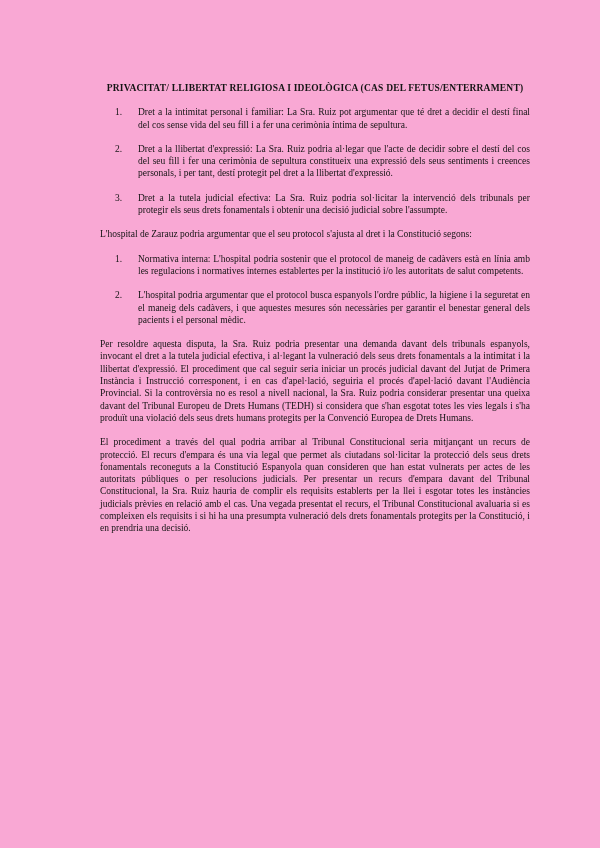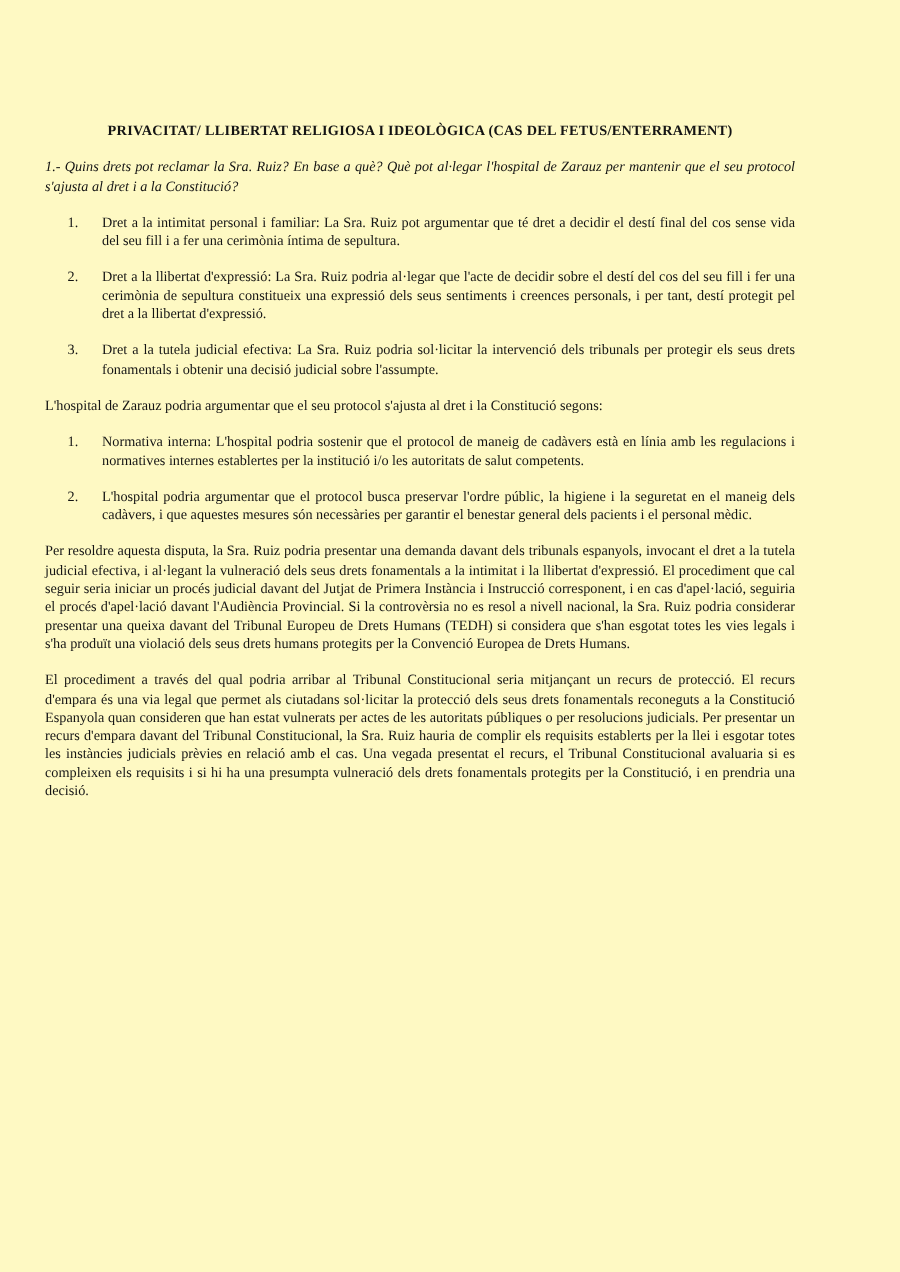--- a/index.html
+++ b/index.html
@@ -5,22 +5,22 @@
   html, body {
     margin: 0;
     padding: 0;
     background: #ffffff;
   }
   .page {
     position: relative;
     width: 600px;
     height: 848px;
     box-sizing: border-box;
-    background: #fef9c3;
-    padding: 82px 70px 40px 30px;
+    background: #f9a8d4;
+    padding: 82px 70px 40px 100px;
     font-family: "Liberation Serif", "DejaVu Serif", serif;
     font-size: 9.5px;
     line-height: 12.3px;
     color: #141414;
     overflow: hidden;
   }
   .doc-title {
     text-align: center;
     font-weight: bold;
     margin: 0 0 12px 0;
@@ -54,21 +54,20 @@
     text-align: justify;
   }
 </style>
 </head>
 <body>
 
 <div class="page">
 
   <div class="doc-title">PRIVACITAT/ LLIBERTAT RELIGIOSA I IDEOLÒGICA (CAS DEL FETUS/ENTERRAMENT)</div>
 
-  <div class="question">1.- Quins drets pot reclamar la Sra. Ruiz? En base a què? Què pot al·legar l'hospital de Zarauz per mantenir que el seu protocol s'ajusta al dret i a la Constitució?</div>
 
 
   <div class="num-list">
     <div class="num-item">
       <span class="num">1.</span>
       <span class="itext">Dret a la intimitat personal i familiar: La Sra. Ruiz pot argumentar que té dret a decidir el destí final del cos sense vida del seu fill i a fer una cerimònia íntima de sepultura.</span>
     </div>
     <div class="num-item">
       <span class="num">2.</span>
       <span class="itext">Dret a la llibertat d'expressió: La Sra. Ruiz podria al·legar que l'acte de decidir sobre el destí del cos del seu fill i fer una cerimònia de sepultura constitueix una expressió dels seus sentiments i creences personals, i per tant, destí protegit pel dret a la llibertat d'expressió.</span>
@@ -81,21 +80,21 @@
 
   <div class="para">L'hospital de Zarauz podria argumentar que el seu protocol s'ajusta al dret i la Constitució segons:</div>
 
   <div class="num-list">
     <div class="num-item">
       <span class="num">1.</span>
       <span class="itext">Normativa interna: L'hospital podria sostenir que el protocol de maneig de cadàvers està en línia amb les regulacions i normatives internes establertes per la institució i/o les autoritats de salut competents.</span>
     </div>
     <div class="num-item">
       <span class="num">2.</span>
-      <span class="itext">L'hospital podria argumentar que el protocol busca preservar l'ordre públic, la higiene i la seguretat en el maneig dels cadàvers, i que aquestes mesures són necessàries per garantir el benestar general dels pacients i el personal mèdic.</span>
+      <span class="itext">L'hospital podria argumentar que el protocol busca espanyols l'ordre públic, la higiene i la seguretat en el maneig dels cadàvers, i que aquestes mesures són necessàries per garantir el benestar general dels pacients i el personal mèdic.</span>
     </div>
   </div>
 
 
   <div class="para">Per resoldre aquesta disputa, la Sra. Ruiz podria presentar una demanda davant dels tribunals espanyols, invocant el dret a la tutela judicial efectiva, i al·legant la vulneració dels seus drets fonamentals a la intimitat i la llibertat d'expressió. El procediment que cal seguir seria iniciar un procés judicial davant del Jutjat de Primera Instància i Instrucció corresponent, i en cas d'apel·lació, seguiria el procés d'apel·lació davant l'Audiència Provincial. Si la controvèrsia no es resol a nivell nacional, la Sra. Ruiz podria considerar presentar una queixa davant del Tribunal Europeu de Drets Humans (TEDH) si considera que s'han esgotat totes les vies legals i s'ha produït una violació dels seus drets humans protegits per la Convenció Europea de Drets Humans.</div>
 
 
 
   <div class="para">El procediment a través del qual podria arribar al Tribunal Constitucional seria mitjançant un recurs de protecció. El recurs d'empara és una via legal que permet als ciutadans sol·licitar la protecció dels seus drets fonamentals reconeguts a la Constitució Espanyola quan consideren que han estat vulnerats per actes de les autoritats públiques o per resolucions judicials. Per presentar un recurs d'empara davant del Tribunal Constitucional, la Sra. Ruiz hauria de complir els requisits establerts per la llei i esgotar totes les instàncies judicials prèvies en relació amb el cas. Una vegada presentat el recurs, el Tribunal Constitucional avaluaria si es compleixen els requisits i si hi ha una presumpta vulneració dels drets fonamentals protegits per la Constitució, i en prendria una decisió.</div>
 

